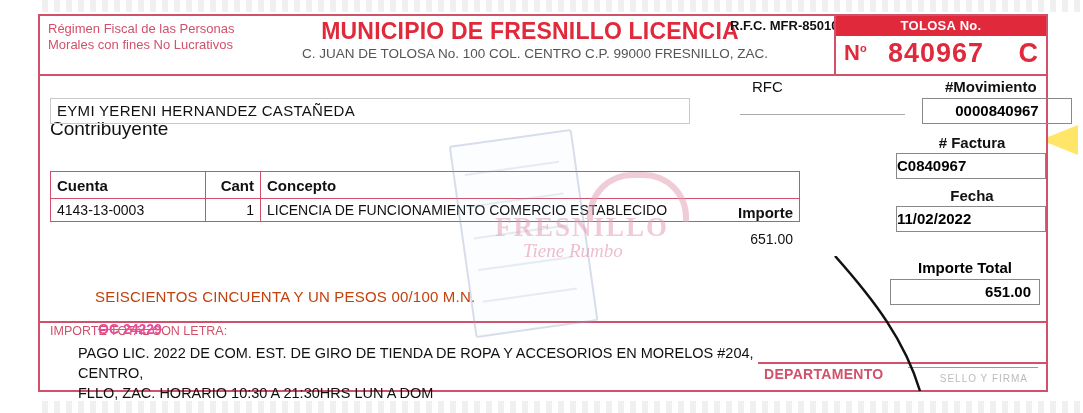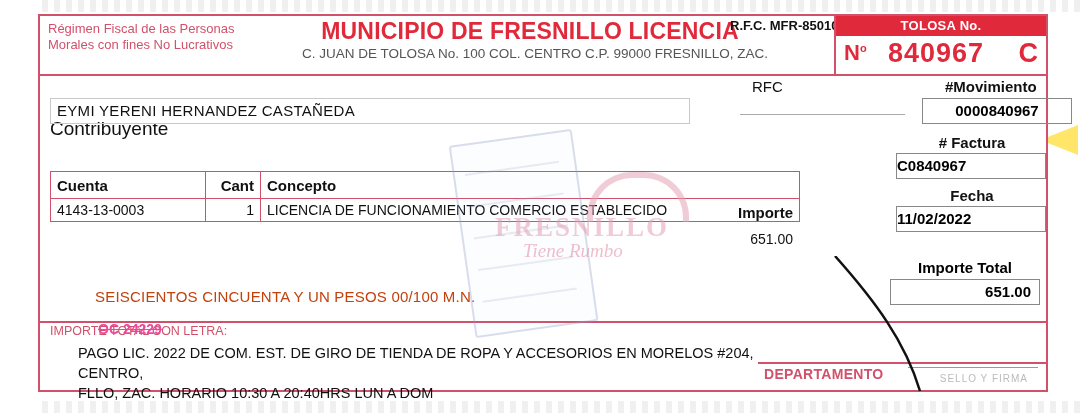--- a/index.html
+++ b/index.html
@@ -295,21 +295,21 @@
   <div class="letras">SEISCIENTOS CINCUENTA Y UN PESOS 00/100 M.N.</div>
 
   <div class="tot-label">Importe Total</div>
   <div class="tot-box">651.00</div>
 
   <div class="bot-divider"></div>
   <div class="concepto-letra">IMPORTE TOTAL CON LETRA:</div>
   <div class="oc-number">OC 24229</div>
   <div class="pago-text">
     <div>PAGO LIC. 2022 DE COM. EST. DE GIRO DE TIENDA DE ROPA Y ACCESORIOS EN MORELOS #204, CENTRO,</div>
-    <div>FLLO, ZAC. HORARIO 10:30 A 20:40HRS LUN A DOM</div>
+    <div>FLLO, ZAC. HORARIO 10:30 A 21:30HRS LUN A DOM</div>
   </div>
   <div class="dep-line"></div>
   <div class="departamento">DEPARTAMENTO</div>
   <div class="sello-line"></div>
   <div class="sello">SELLO Y FIRMA</div>
 
   <div class="stamp">
     <div class="stamp-rect"></div>
     <div class="stamp-line" style="top:30px"></div>
     <div class="stamp-line" style="top:62px"></div>

